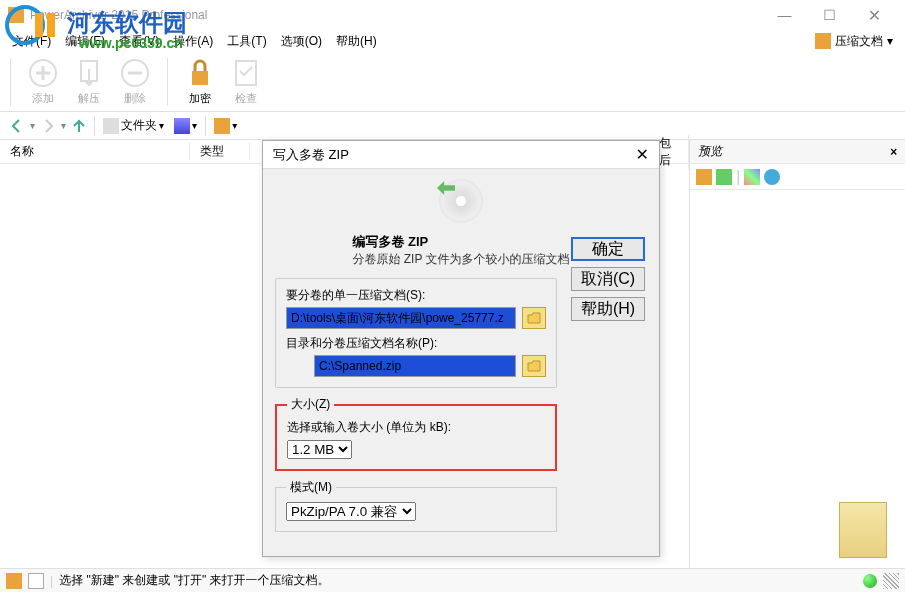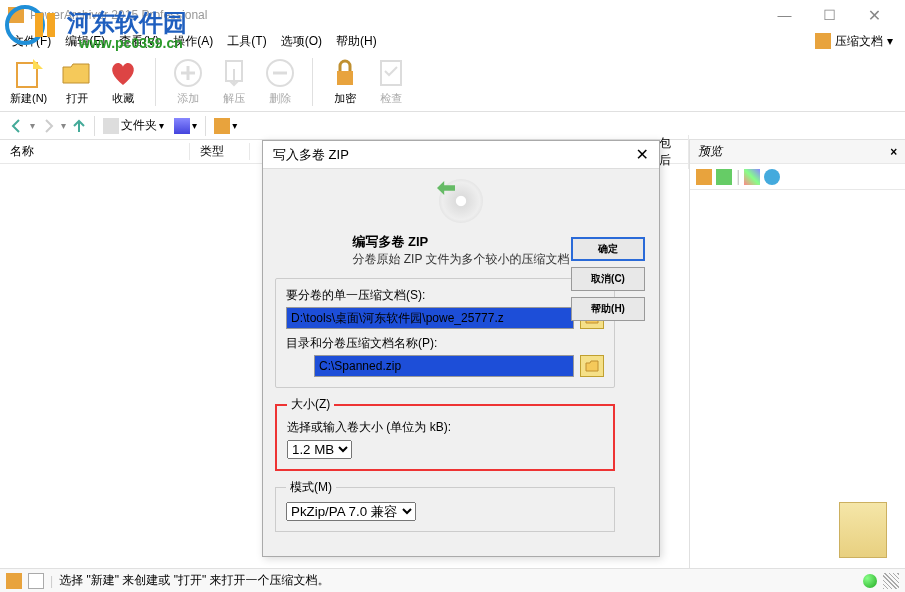--- a/index.html
+++ b/index.html
@@ -65,24 +65,24 @@
 .dlg-header-row .txt .t2 { font-size: 12px; color: #333; }
 
 .dlg-group { border: 1px solid #ccc; border-radius: 2px; padding: 8px 10px 10px; margin-bottom: 8px; position: relative; }
 .dlg-group .lbl { margin-bottom: 3px; display: block; }
 .dlg-group .row { display: flex; align-items: center; gap: 6px; margin-bottom: 6px; }
 .dlg-group .row:last-child { margin-bottom: 0; margin-left: 28px; }
 .dlg-group input[type=text] { flex: 1; height: 22px; border: 1px solid #999; padding: 0 4px; font-size: 12px; background: #1d4ed8; }
 .dlg-group .browse { width: 24px; height: 22px; background: #f5e088; border: 1px solid #c0a030; display: flex; align-items: center; justify-content: center; }
 
 .dlg-buttons { position: absolute; right: 14px; top: 68px; display: flex; flex-direction: column; gap: 6px; }
-.dlg-buttons button { width: 74px; height: 24px; font-size: 10px; background: #e8e8e8; border: 1px solid #999; font-weight: bold; }
+.dlg-buttons button { width: 74px; height: 24px; font-size: 16px; background: #e8e8e8; border: 1px solid #999; }
 .dlg-buttons button.primary { border: 2px solid #2a6ad8; }
 
-.dlg-left-col { width: 340px; }
+.dlg-left-col { width: 282px; }
 
 
 .watermark { position: absolute; top: 5px; left: 5px; pointer-events: none; z-index: 50; }
 .watermark .logo-img { width: 60px; height: 40px; }
 .watermark .logo-text { font-size: 24px; font-weight: bold; color: #1f5fbf; position: absolute; top: 2px; left: 62px; white-space: nowrap; }
 .watermark .url { font-size: 14px; color: #2a9a2a; position: absolute; top: 30px; left: 74px; font-weight: bold; white-space: nowrap; }
 
 legend { font-size: 12px; padding: 0 4px; }
 fieldset { border: 1px solid #ccc; padding: 6px 10px 10px; margin-bottom: 8px; }
 fieldset.highlight { border: 2px solid #e33; }
@@ -118,47 +118,20 @@
   <span class="menu-item">选项(O)</span>
   <span class="menu-item">帮助(H)</span>
   <span class="right">
     <span class="icon"></span>
     <span>压缩文档</span>
     <span>▾</span>
   </span>
 </div>
 
 <div class="toolbar">
-  <div class="tool-group">
-    <div class="tool-btn">
-      <span class="icon">
-          <svg width="32" height="32">
-            <rect x="4" y="6" width="20" height="24" fill="#fff" stroke="#e8a33d" stroke-width="2"></rect>
-            <polygon points="20,2 30,12 20,12" fill="#ffdd55"></polygon>
-          </svg>
-        </span>
-      <span>新建(N)</span>
-    </div>
-    <div class="tool-btn">
-      <span class="icon">
-          <svg width="32" height="32">
-            <path d="M2 10 L10 10 L12 7 L28 7 L28 26 L2 26 Z" fill="#f5c95a" stroke="#c09030"></path>
-          </svg>
-        </span>
-      <span>打开</span>
-    </div>
-    <div class="tool-btn">
-      <span class="icon">
-          <svg width="32" height="32">
-            <path d="M16 28 C6 20 2 12 8 7 C12 4 16 8 16 10 C16 8 20 4 24 7 C30 12 26 20 16 28 Z" fill="#d44"></path>
-          </svg>
-        </span>
-      <span>收藏</span>
-    </div>
-  </div>
   <div class="sep"></div>
   <div class="tool-group">
     <div class="tool-btn disabled">
       <span class="icon">
           <svg width="32" height="32">
             <circle cx="16" cy="16" r="13" fill="none" stroke="#aaa" stroke-width="2"></circle>
             <path d="M16 9 L16 23 M9 16 L23 16" stroke="#aaa" stroke-width="3"></path>
           </svg>
         </span>
       <span>添加</span>

